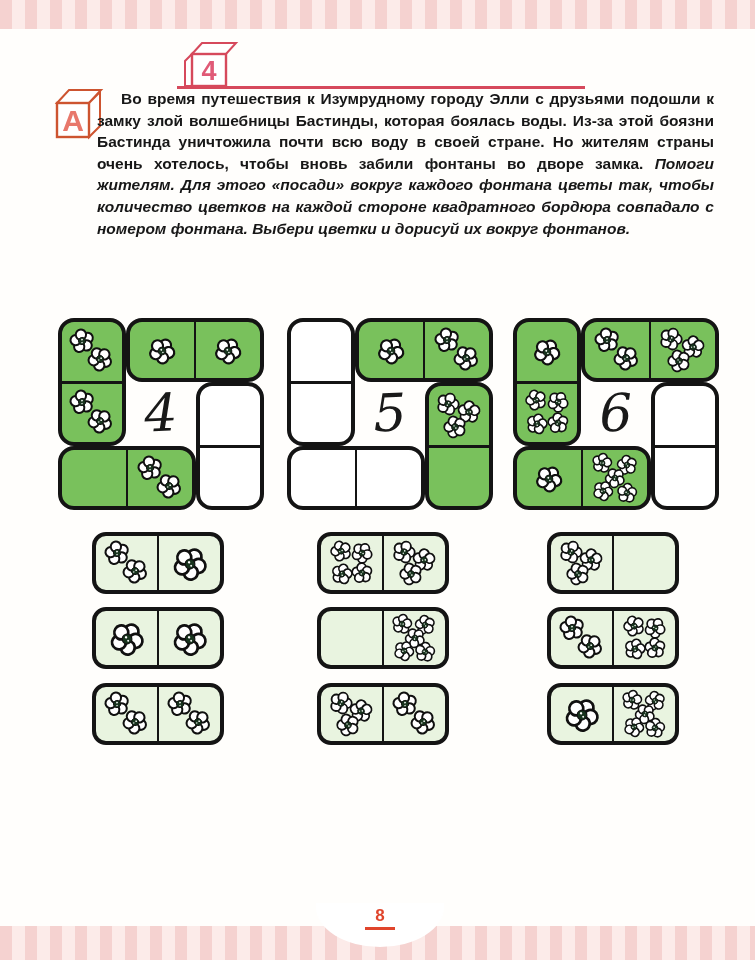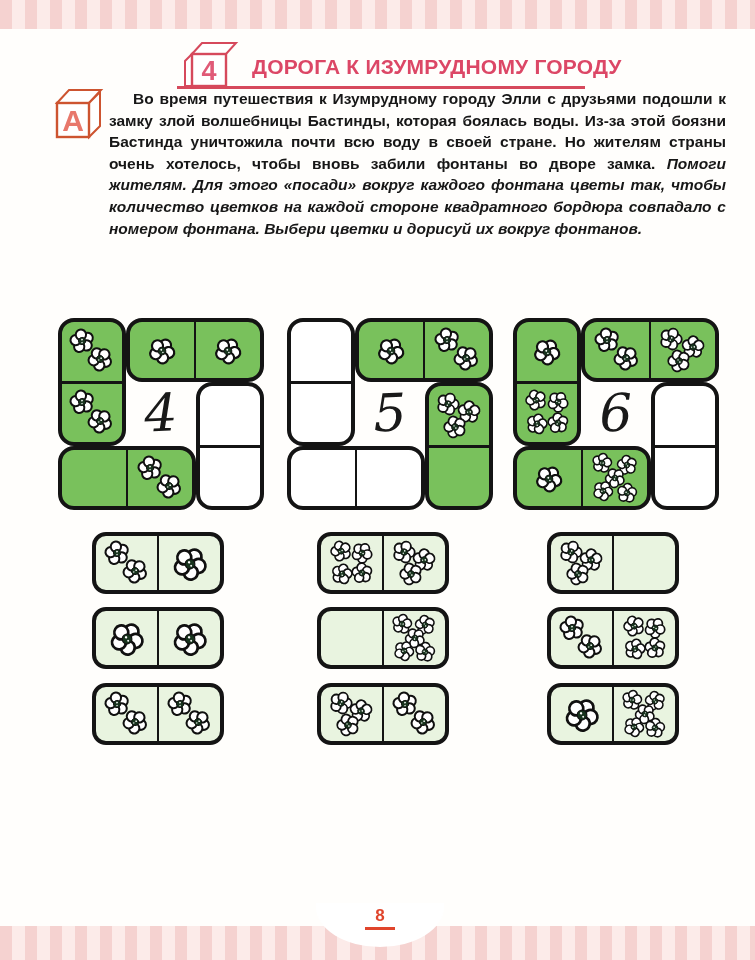--- a/index.html
+++ b/index.html
@@ -13,21 +13,21 @@
   .stripes.bottom{top:926px;height:34px;z-index:1;}
 
   
   .chapter-cube{position:absolute;left:176px;top:40px;z-index:3;}
   .title-underline{position:absolute;left:177px;top:86px;width:408px;height:3px;background:#d6495c;z-index:1;}
   .title{position:absolute;left:252px;top:55px;font-size:21px;font-weight:bold;letter-spacing:0.2px;
          color:#dc4766;z-index:2;white-space:nowrap;}
 
   
   .letter-cube{position:absolute;left:49px;top:85px;}
-  .task-text{position:absolute;left:109px;top:88px;width:617px;margin:0;font-size:15.5px;line-height:21.6px;
+  .task-text{position:absolute;left:97px;top:88px;width:617px;margin:0;font-size:15.5px;line-height:21.6px;
              font-weight:bold;color:#171717;text-align:justify;text-indent:24px;}
   .task-text .it{font-style:italic;}
 
   
   .figure{position:absolute;top:318px;width:206px;height:192px;}
   .fig-0{left:58px;} .fig-1{left:287px;} .fig-2{left:513px;}
   .fig-number{position:absolute;left:68px;top:62px;width:70px;height:66px;display:flex;align-items:center;
               justify-content:center;font-family:"DejaVu Serif",serif;font-style:italic;font-size:52px;
               color:#191919;transform:rotate(-2deg);}
 
@@ -65,21 +65,20 @@
 
   <div class="stripes top"></div>
 
   <svg class="chapter-cube" width="64" height="50" viewBox="0 0 64 50">
     <polygon points="16,14 26,3 60,3 50,14" fill="#ffffff" stroke="#d6495c" stroke-width="2"></polygon>
     <polygon points="16,14 9,21 9,46 16,46" fill="#ffffff" stroke="#d6495c" stroke-width="2"></polygon>
     <rect x="16" y="14" width="34" height="32" fill="#ffffff" stroke="#d6495c" stroke-width="2.4"></rect>
     <text x="33" y="40" text-anchor="middle" font-size="27" font-weight="bold" font-family="Liberation Sans, sans-serif" fill="#e05a77">4</text>
   </svg>
   <div class="title-underline"></div>
-  <div class="title">ДОРОГА К ИЗУМРУДНОМУ ГОРОДУ</div>
 
   <svg class="letter-cube" width="60" height="64" viewBox="0 0 60 64">
     <polygon points="8,18 20,5 52,5 40,18" fill="#ffffff" stroke="#cd5430" stroke-width="2"></polygon>
     <polygon points="40,18 51,7 51,41 40,52" fill="#ffffff" stroke="#cd5430" stroke-width="2"></polygon>
     <rect x="8" y="18" width="32" height="34" fill="#ffffff" stroke="#cd5430" stroke-width="2.4"></rect>
     <text x="24" y="46" text-anchor="middle" font-size="30" font-weight="bold" font-family="Liberation Sans, sans-serif" fill="#e8786c">А</text>
   </svg>
 
   <p class="task-text"><span>Во время путешествия к Изумрудному городу Элли с друзьями подошли к замку злой волшебницы Бастинды, которая боялась воды. Из-за этой боязни Бастинда уничтожила почти всю воду в своей стране. Но жителям страны очень хотелось, чтобы вновь забили фонтаны во дворе замка. </span><span class="it">Помоги жителям. Для этого «посади» вокруг каждого фонтана цветы так, чтобы количество цветков на каждой стороне квадратного бордюра совпадало с номером фонтана. Выбери цветки и дорисуй их вокруг фонтанов.</span></p>
 

